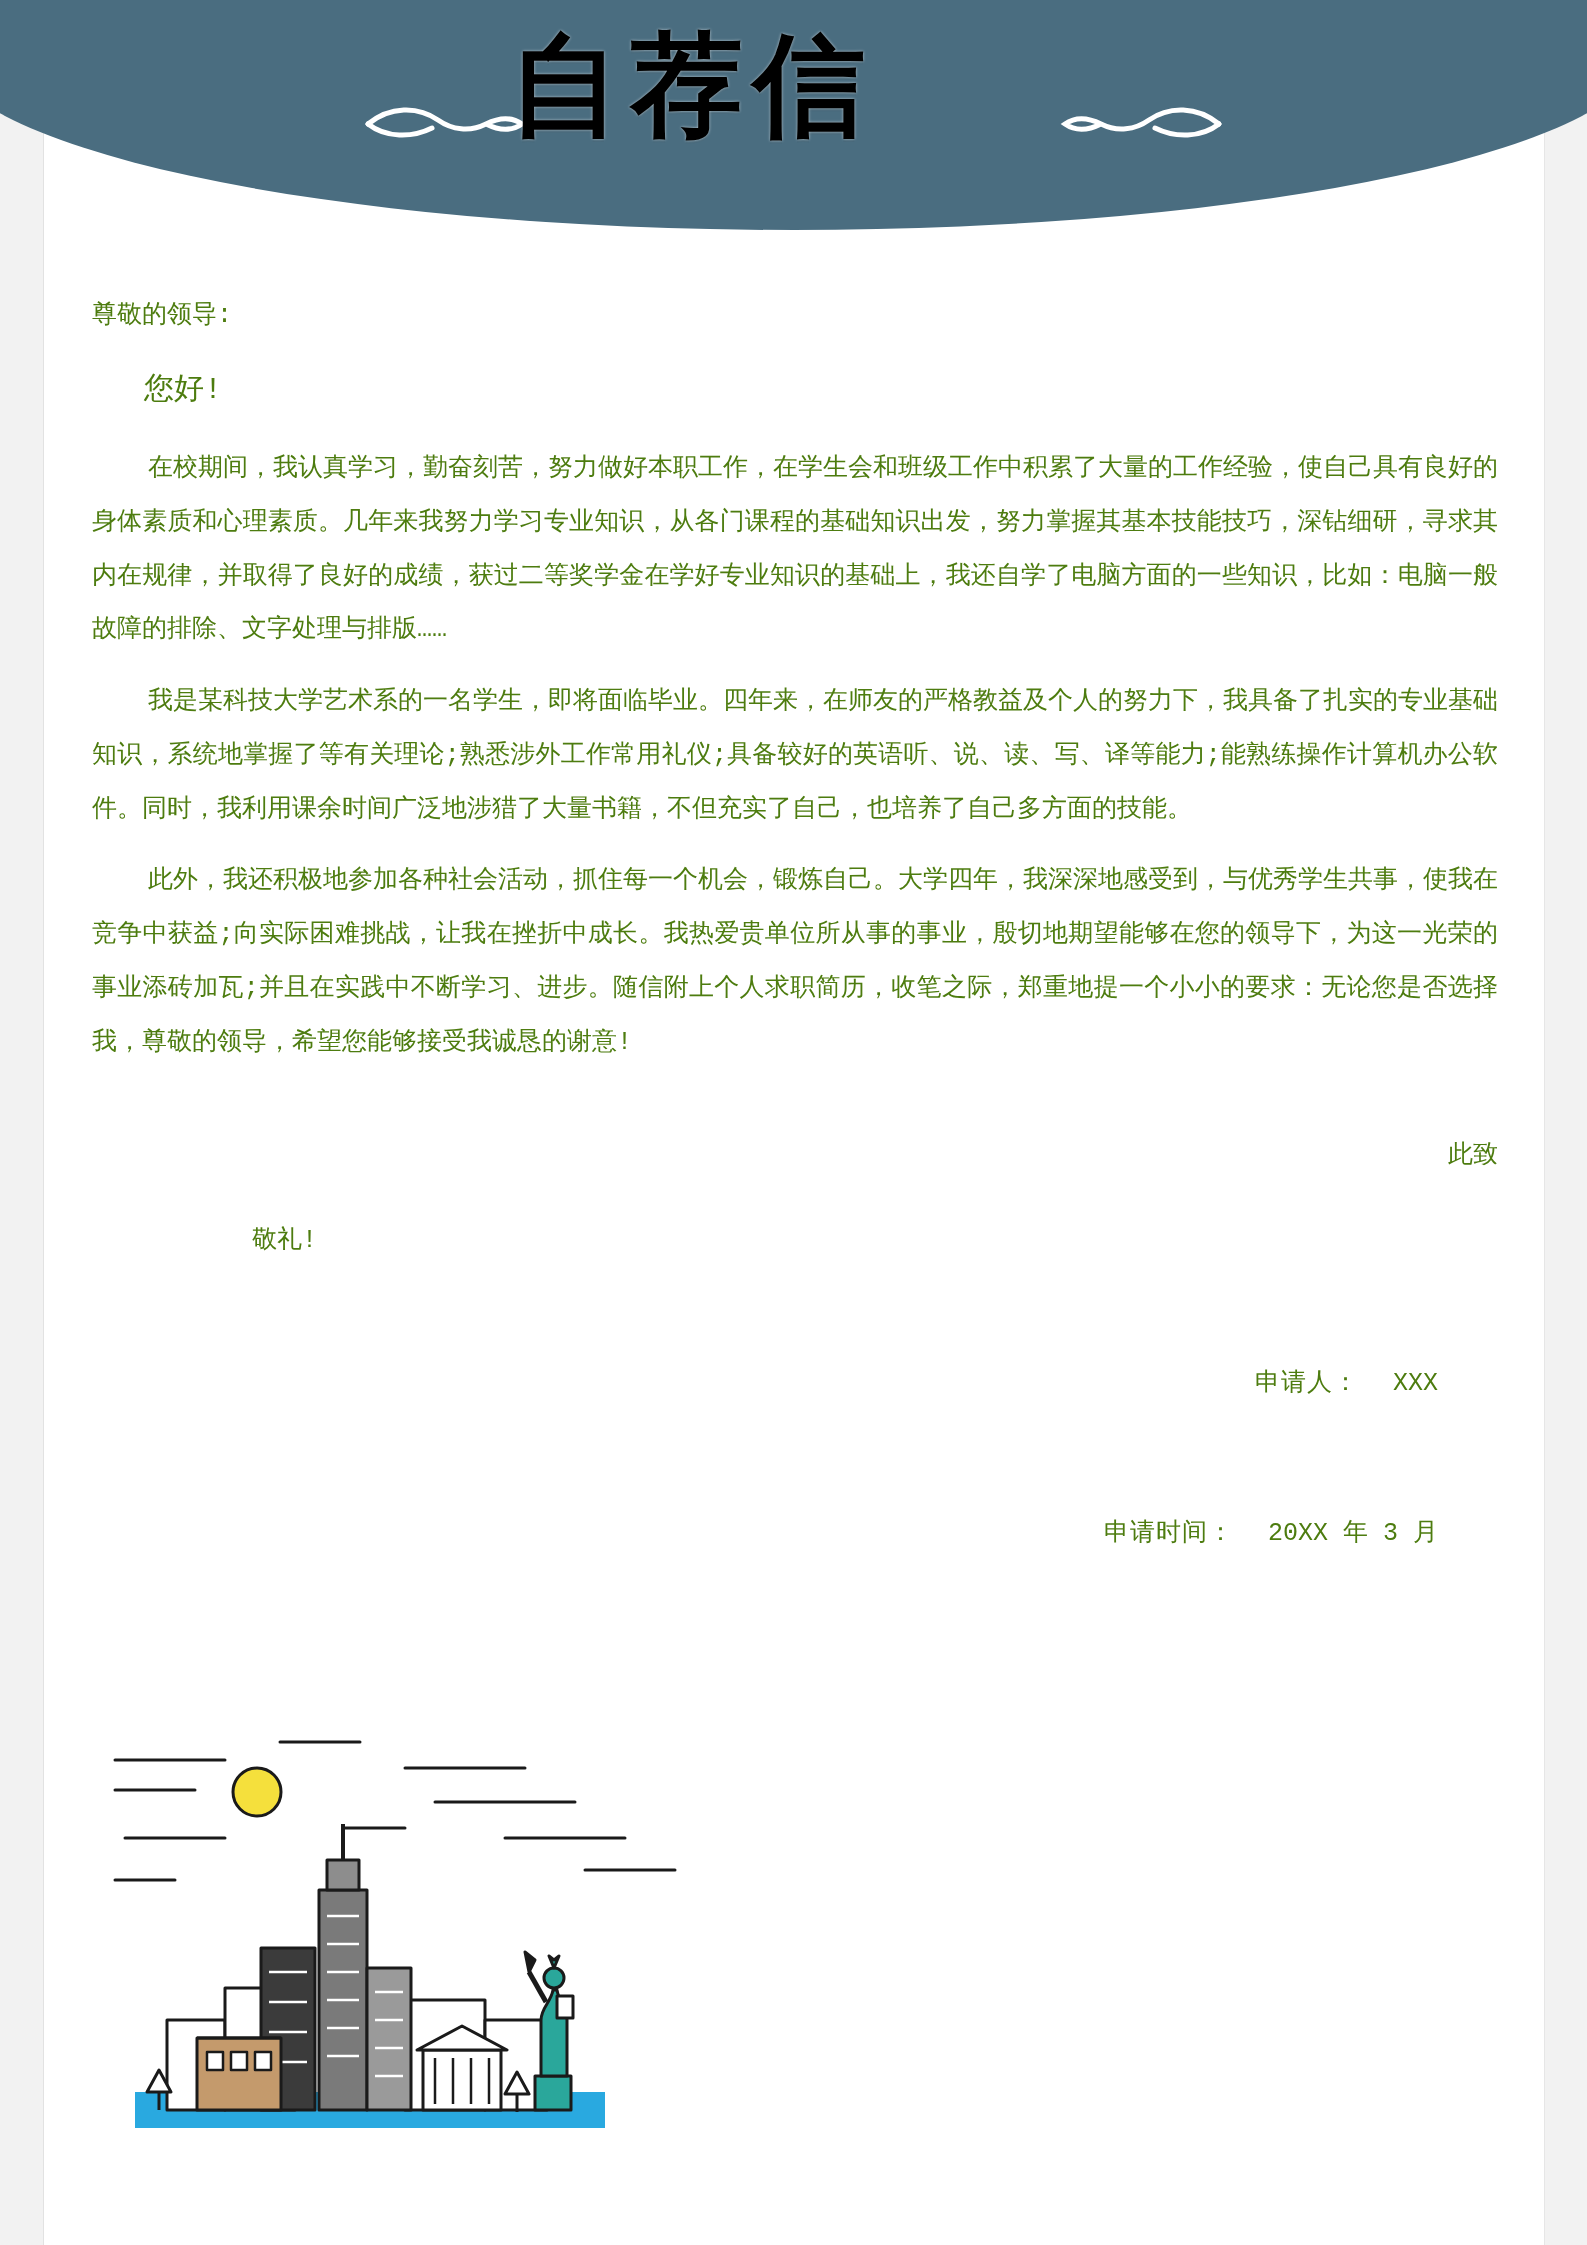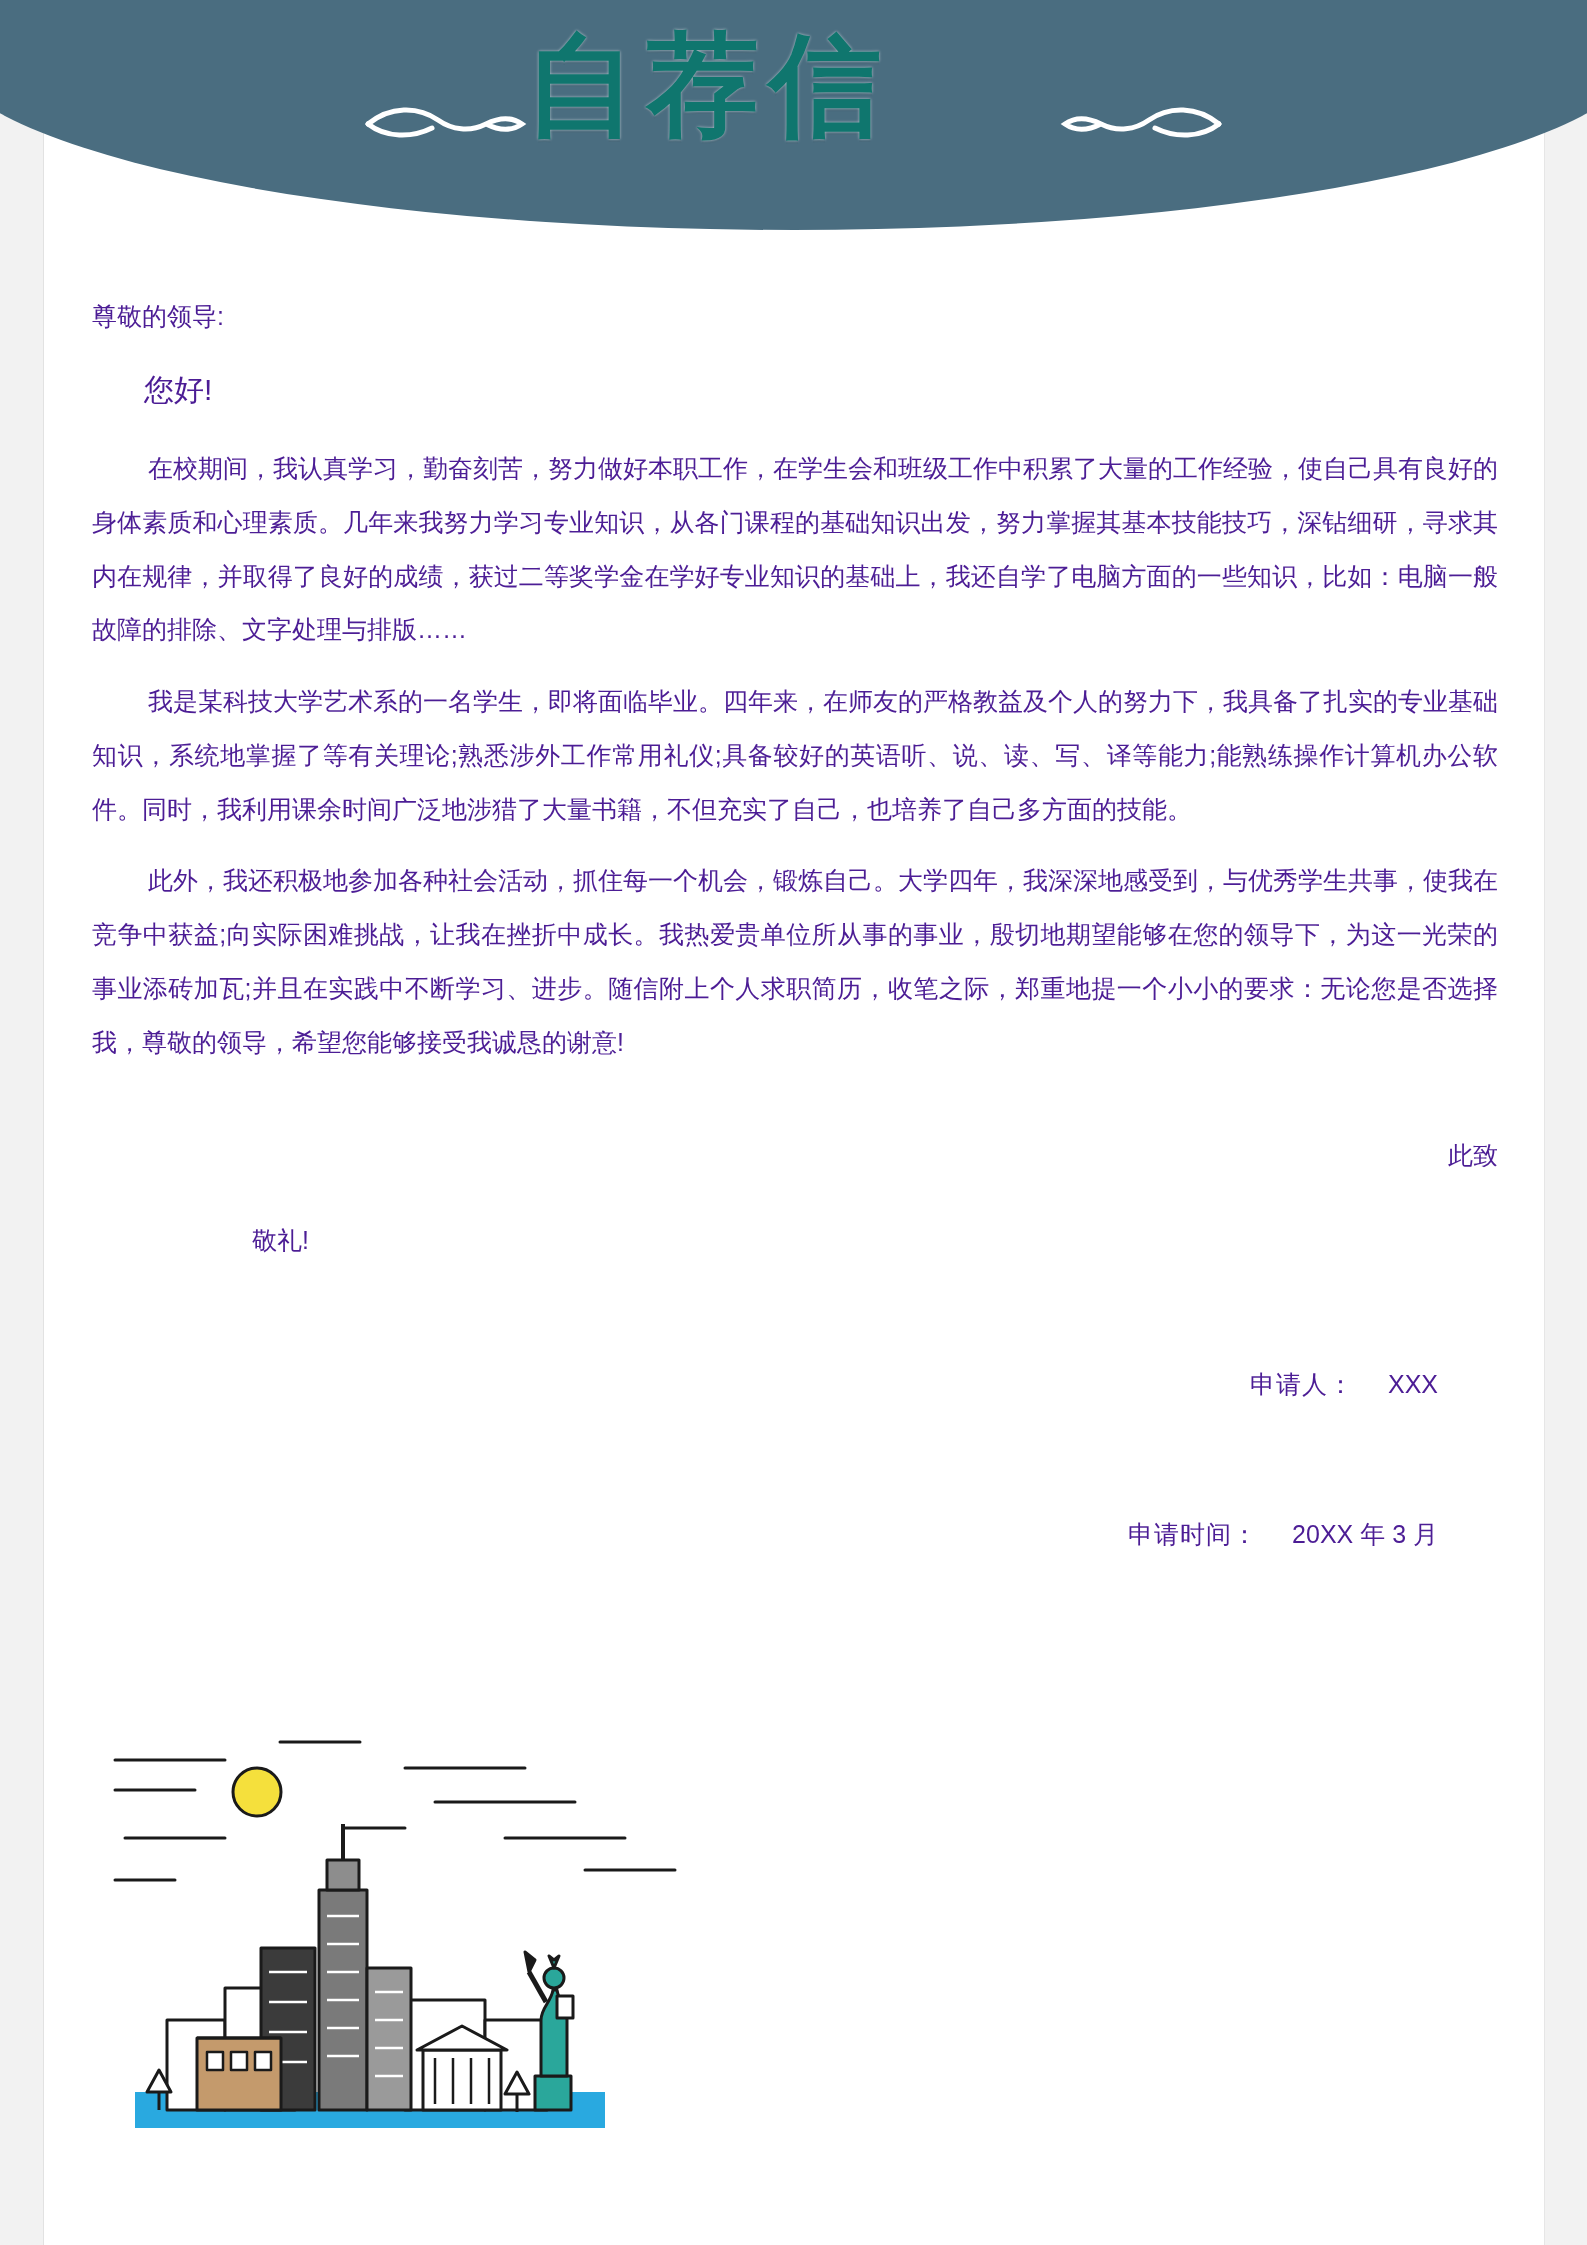--- a/index.html
+++ b/index.html
@@ -45,25 +45,25 @@
     position: absolute;
     left: -60px;
     top: -430px;
     width: 1707px;
     height: 660px;
     background: #4a6d80;
     border-radius: 0 0 50% 50% / 0 0 28% 28%;
   }
   .banner-title {
     position: absolute;
-    left: 16px;
+    left: 0;
     top: 24px;
     width: 1384px;
     text-align: center;
-    color: #0f766e;
+    color: #000000;
     font-size: 112px;
     font-weight: bold;
     letter-spacing: 10px;
     line-height: 1.1;
     font-family: "DejaVu Sans", "Liberation Sans", sans-serif;
     text-shadow:
       0 0 3px rgba(255,255,255,0.65),
       0 3px 0 rgba(0,0,0,0.05);
   }
   .swirl {
@@ -75,22 +75,22 @@
   }
   .swirl.left { left: 360px; }
   .swirl.right { right: 360px; }
 
   
   .letter {
     position: absolute;
     left: 92px;
     top: 296px;
     width: 1406px;
-    color: #4c1d95;
-    font-family: Liberation Sans, sans-serif;
+    color: #4d7c0f;
+    font-family: Liberation Mono, monospace;
   }
   .salutation {
     font-size: 25px;
     line-height: 1.6;
     margin-bottom: 30px;
   }
   .greeting {
     font-size: 30px;
     line-height: 1.6;
     text-indent: 52px;

